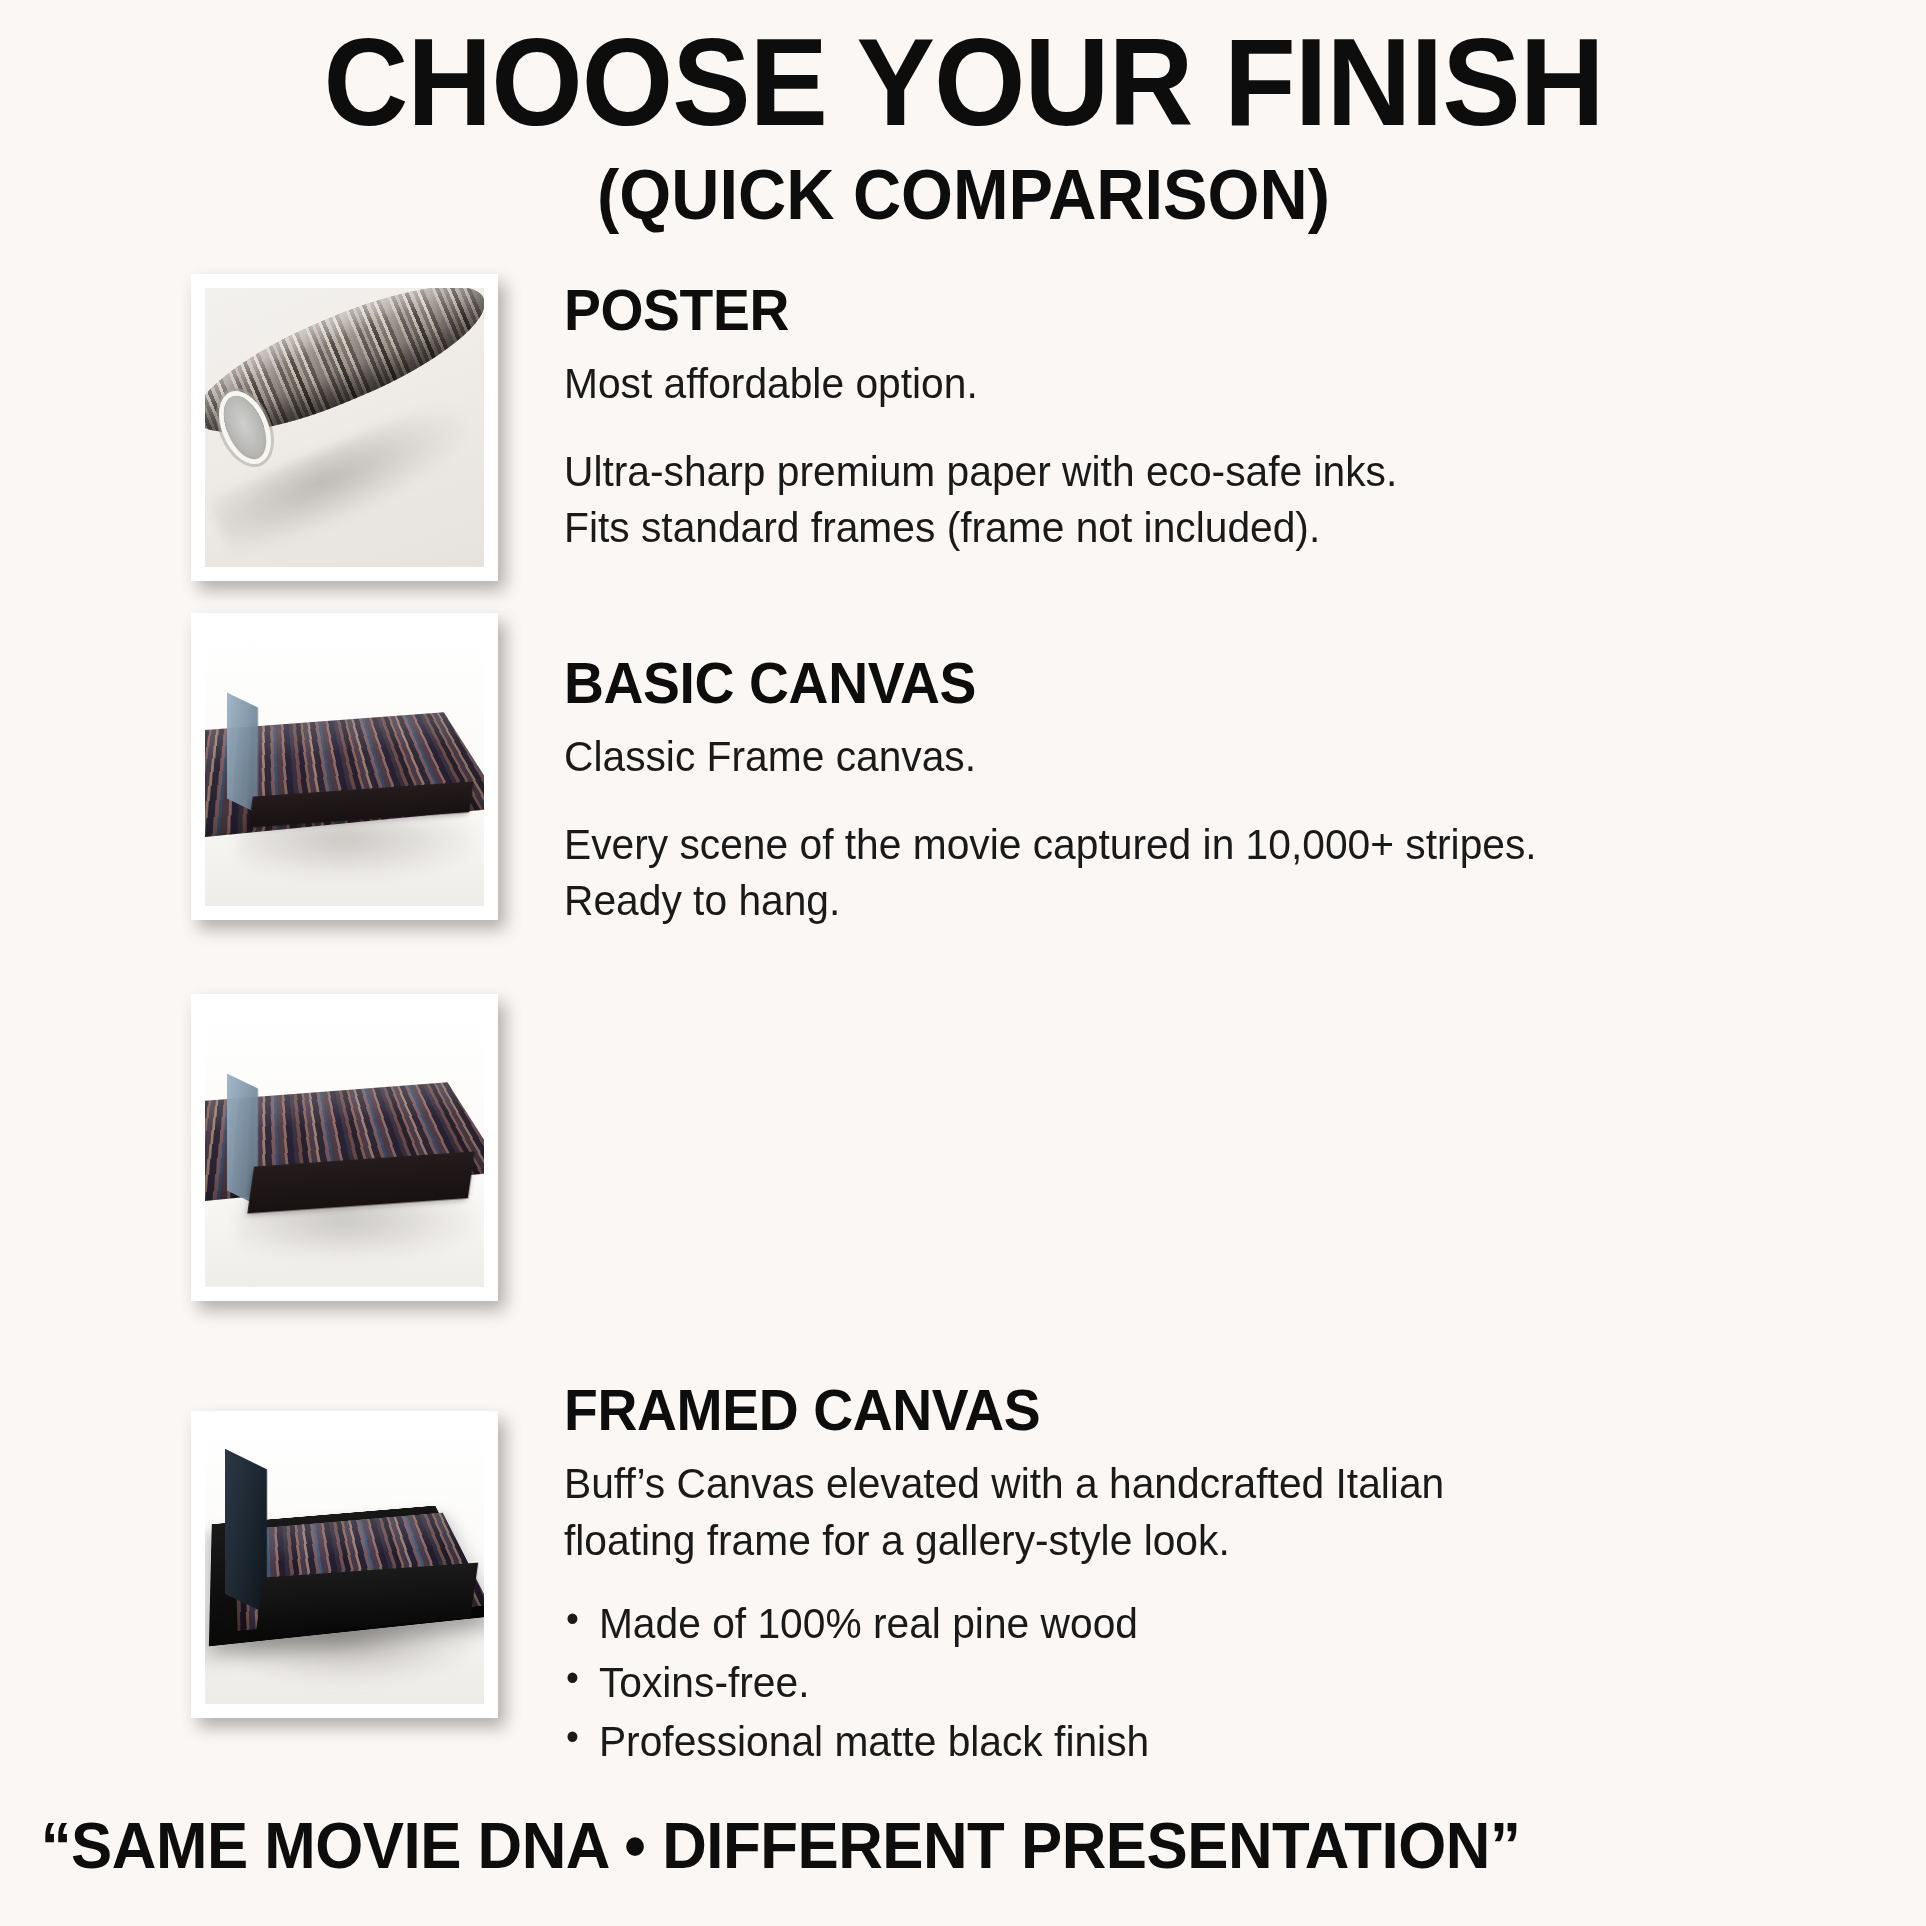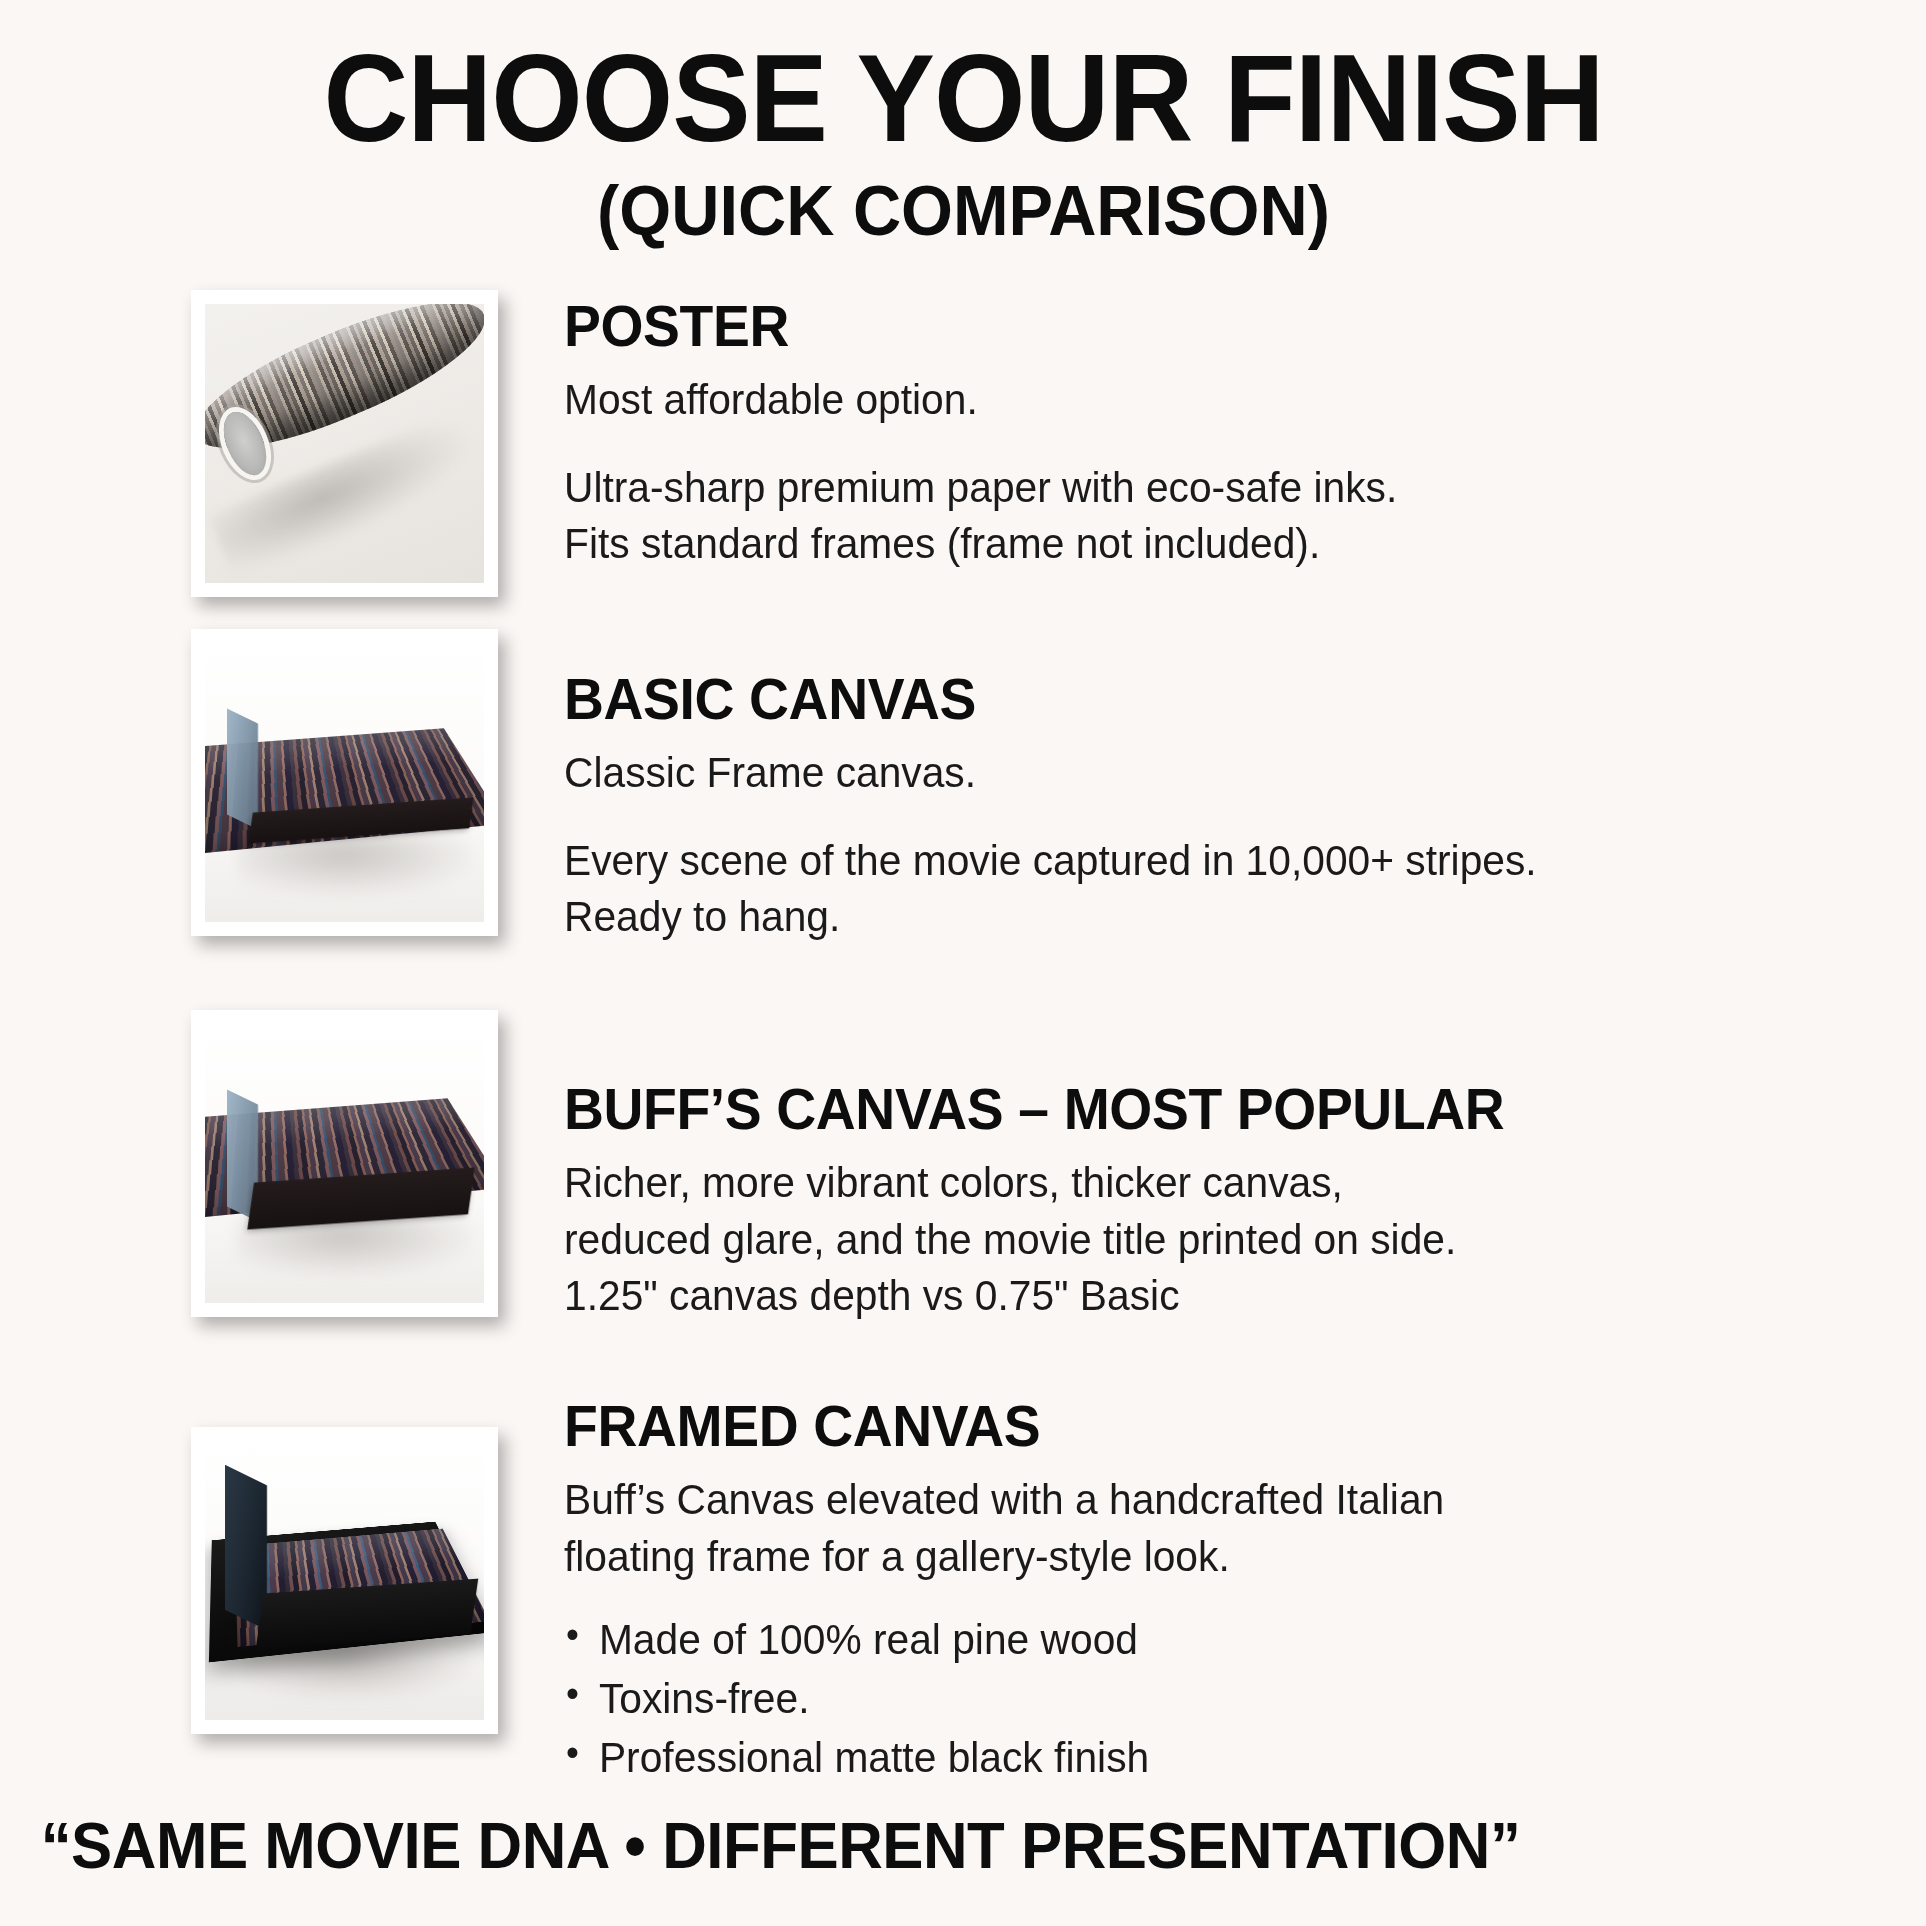--- a/index.html
+++ b/index.html
@@ -19,21 +19,21 @@
   .page {
     width: 1927px;
     height: 1927px;
     position: relative;
     box-sizing: border-box;
   }
 
   
   .header {
     text-align: center;
-    padding-top: 32px;
+    padding-top: 16px;
   }
   .title-main {
     font-size: 125px;
     font-weight: 700;
     letter-spacing: -1px;
     line-height: 1.06;
     margin: 0;
     color: #0D0D0D;
     transform: scaleX(0.94);
   }
@@ -435,28 +435,20 @@
       <div class="thumb-wrap">
         <div class="thumb-inner thick">
           <div class="canvas-scene">
             <div class="canvas-shadow"></div>
             <div class="canvas-face"></div>
             <div class="canvas-edge-side"></div>
             <div class="canvas-edge-front"></div>
           </div>
         </div>
       </div>
-      <div class="text-col">
-        <h3 class="item-title">BUFF’S CANVAS – MOST POPULAR</h3>
-        <p class="item-body">
-          <span class="ln">Richer, more vibrant colors, thicker canvas,</span>
-          <span class="ln">reduced glare, and the movie title printed on side.</span>
-          <span class="ln">1.25" canvas depth vs 0.75" Basic</span>
-        </p>
-      </div>
     </div>
 
     <div class="row row-4">
       <div class="thumb-wrap">
         <div class="thumb-inner">
           <div class="framed-scene">
             <div class="framed-shadow"></div>
             <div class="frame-body">
               <div class="frame-art"></div>
             </div>

